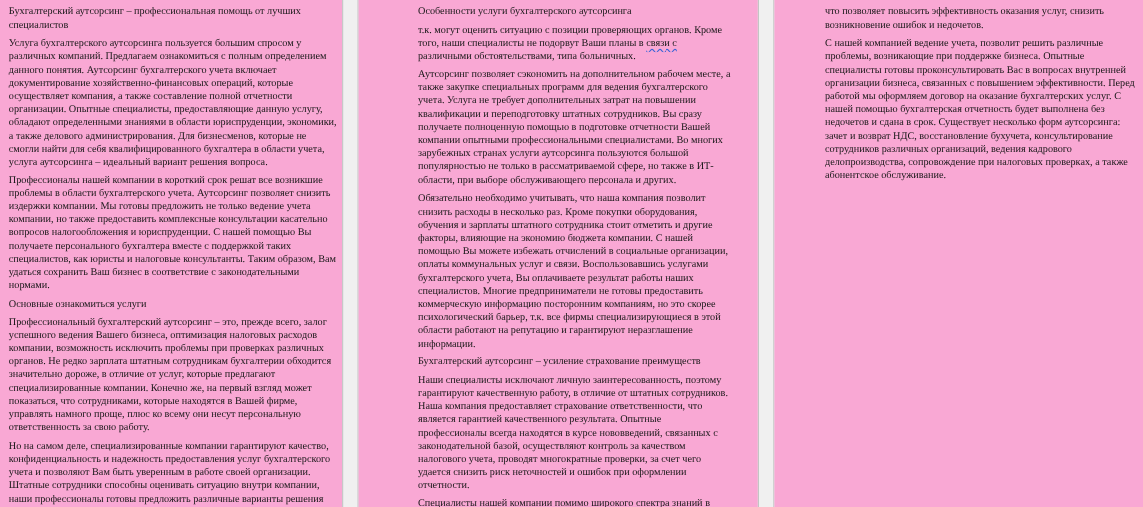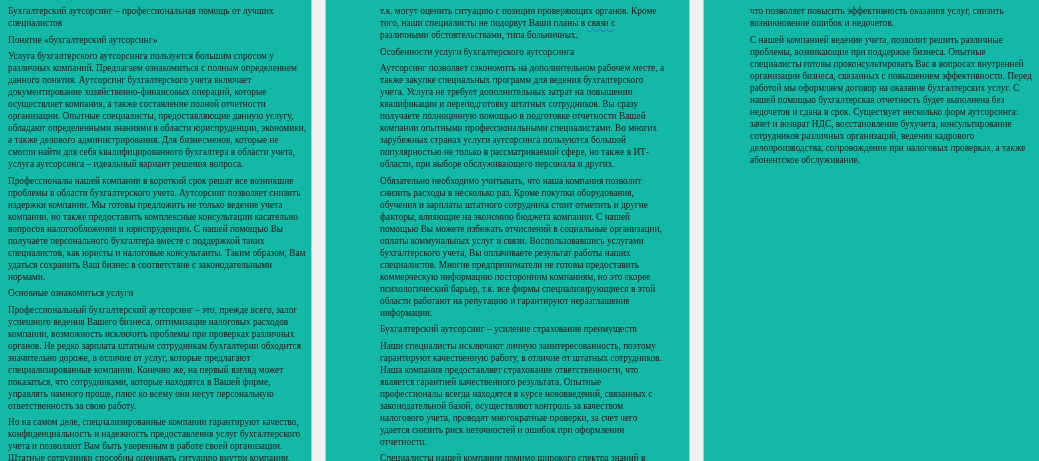--- a/index.html
+++ b/index.html
@@ -8,21 +8,21 @@
     height: 461px;
     position: relative;
     overflow: hidden;
     background: #ffffff;
     font-family: "Liberation Serif", "DejaVu Serif", serif;
   }
   .page {
     position: absolute;
     top: 0;
     bottom: 0;
-    background: #14b8a6;
+    background: #f9a8d4;
   }
   #page1 { left: 0;     width: 311px; }
   #page2 { left: 326px; width: 363px; }
   #page3 { left: 704px; width: 361px; }
   .gutter {
     position: absolute;
     top: 0;
     bottom: 0;
     background: #f0f0f0;
     border-left: 1px solid #c4c4c4;
@@ -52,37 +52,36 @@
   }
 </style>
 </head>
 <body>
 
 <div>
 
   <section class="page" id="page1">
     <div class="textcol">
       <p>Бухгалтерский аутсорсинг – профессиональная помощь от лучших специалистов</p>
-      <p>Понятие «бухгалтерский аутсорсинг»</p>
       <p>Услуга бухгалтерского аутсорсинга пользуется большим спросом у различных компаний.  Предлагаем ознакомиться с полным определением данного понятия. Аутсорсинг бухгалтерского учета включает документирование хозяйственно-финансовых операций, которые осуществляет компания, а также составление полной отчетности организации.  Опытные специалисты, предоставляющие данную услугу, обладают определенными знаниями в области юриспруденции, экономики, а также делового администрирования. Для бизнесменов, которые не смогли найти для себя квалифицированного бухгалтера в области учета, услуга аутсорсинга – идеальный вариант решения вопроса.</p>
       <p>Профессионалы нашей компании в короткий срок решат все возникшие проблемы в области бухгалтерского учета. Аутсорсинг позволяет снизить издержки компании. Мы готовы предложить не только ведение учета компании, но также предоставить комплексные консультации касательно вопросов налогообложения и юриспруденции. С нашей помощью Вы получаете персонального бухгалтера вместе с поддержкой таких специалистов, как юристы и налоговые консультанты. Таким образом, Вам удаться сохранить Ваш бизнес в соответствие с законодательными нормами.</p>
       <p>Основные ознакомиться услуги</p>
       <p>Профессиональный бухгалтерский аутсорсинг – это, прежде всего, залог успешного ведения Вашего бизнеса, оптимизация налоговых расходов компании, возможность исключить проблемы при проверках различных органов. Не редко зарплата штатным сотрудникам бухгалтерии обходится значительно дороже, в отличие от услуг, которые предлагают специализированные компании. Конечно же, на первый взгляд может показаться, что сотрудниками, которые находятся в Вашей фирме, управлять намного проще, плюс ко всему они несут персональную ответственность за свою работу.</p>
       <p>Но на самом деле, специализированные компании гарантируют качество, конфиденциальность и надежность предоставления услуг бухгалтерского учета и позволяют Вам быть уверенным в работе своей организации. Штатные сотрудники способны оценивать ситуацию внутри компании, наши профессионалы готовы предложить различные варианты решения проблем,</p>
     </div>
   </section>
 
   <div class="gutter" id="gutter1"></div>
 
   <section class="page" id="page2">
     <div class="textcol">
+      <p>Особенности услуги бухгалтерского аутсорсинга</p>
       <p>
         <span>т.к. могут оценить ситуацию с позиции проверяющих органов. Кроме того, наши специалисты не подорвут Ваши планы в </span><span class="grammar">связи с</span><span> различными обстоятельствами, типа больничных.</span>
       </p>
-      <p>Особенности услуги бухгалтерского аутсорсинга</p>
       <p>Аутсорсинг позволяет сэкономить на дополнительном рабочем месте, а также закупке специальных программ для ведения бухгалтерского учета. Услуга не требует дополнительных затрат на повышении квалификации и переподготовку штатных сотрудников. Вы сразу получаете полноценную помощью в подготовке отчетности Вашей компании опытными профессиональными специалистами. Во многих зарубежных странах услуги аутсорсинга пользуются большой популярностью не только в рассматриваемой сфере, но также в ИТ-области, при выборе обслуживающего персонала и других.</p>
       <p>Обязательно необходимо учитывать, что наша компания позволит снизить расходы в несколько раз. Кроме покупки оборудования, обучения и зарплаты штатного сотрудника стоит отметить и другие факторы, влияющие на экономию бюджета компании. С нашей помощью Вы можете избежать отчислений в социальные организации, оплаты коммунальных услуг и связи. Воспользовавшись услугами бухгалтерского учета, Вы оплачиваете результат работы наших специалистов.  Многие предприниматели не готовы предоставить коммерческую информацию посторонним компаниям, но это скорее психологический барьер, т.к. все фирмы специализирующиеся в этой области работают на репутацию и гарантируют неразглашение информации.</p>
       <p>Бухгалтерский аутсорсинг – усиление страхование преимуществ</p>
       <p>Наши специалисты исключают личную заинтересованность, поэтому гарантируют качественную работу, в отличие от штатных сотрудников. Наша компания предоставляет страхование ответственности, что является гарантией качественного результата. Опытные профессионалы всегда находятся в курсе нововведений, связанных с законодательной базой, осуществляют контроль за качеством налогового учета, проводят многократные проверки, за счет чего удается снизить риск неточностей и ошибок при оформлении отчетности.</p>
       <p>Специалисты нашей компании помимо широкого спектра знаний в различных сферах имеют международные и национальные сертификаты, постоянно повышают свою квалификацию, позволяют быстро решить проблемы любой сложности. Мы осуществляем строгий контроль качества,</p>
     </div>
   </section>
 
   <div class="gutter" id="gutter2"></div>
 

